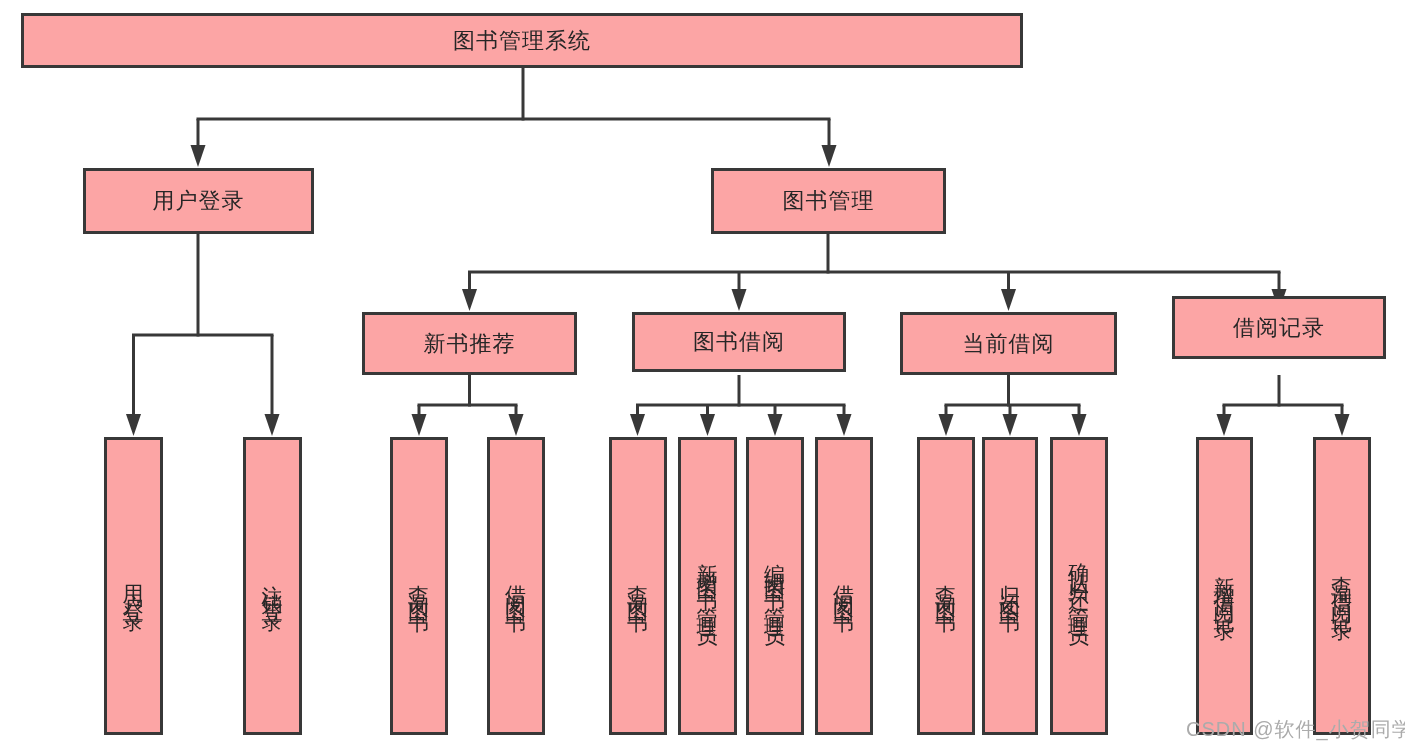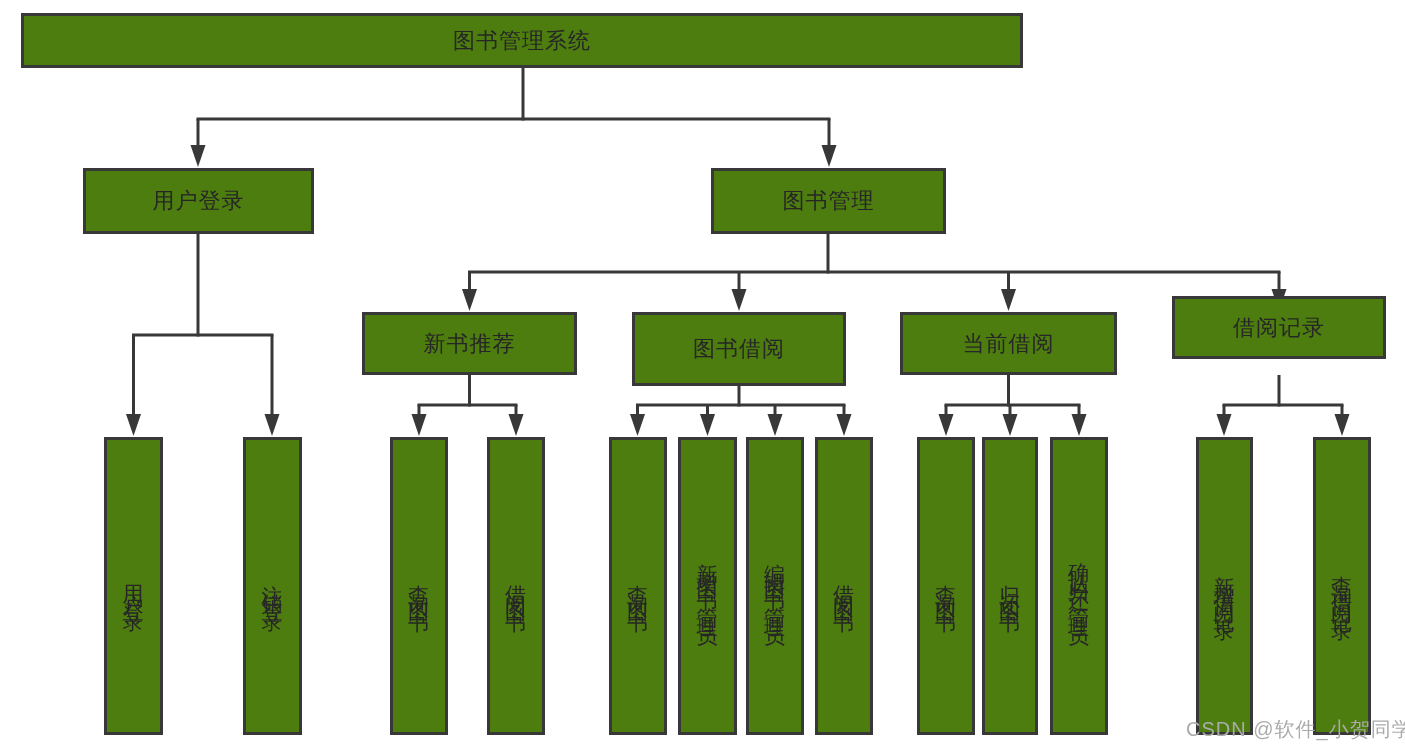--- a/index.html
+++ b/index.html
@@ -16,21 +16,21 @@
     left: 0; top: 0;
     width: 1405px; height: 747px;
     pointer-events: none;
   }
   .cline { stroke: #383838; stroke-width: 3; fill: none; }
   .arrow { fill: #383838; stroke: none; }
   .box {
     position: absolute;
     box-sizing: border-box;
     border: 3px solid #383838;
-    background: #4d7c0f;
+    background: #fca5a5;
     display: flex;
     align-items: center;
     justify-content: center;
     color: #262626;
   }
   .hlabel {
     font-size: 22px;
     letter-spacing: 1px;
     white-space: nowrap;
   }
@@ -133,21 +133,21 @@
   <div class="box" style="left:83px; top:168px; width:231px; height:66px;">
     <span class="hlabel">用户登录</span>
   </div>
   <div class="box" style="left:362px; top:312px; width:215px; height:63px;">
     <span class="hlabel">新书推荐</span>
   </div>
 
   <div class="box" style="left:711px; top:168px; width:235px; height:66px;">
     <span class="hlabel">图书管理</span>
   </div>
-  <div class="box" style="left:632px; top:312px; width:214px; height:74px;text-align:center;">
+  <div class="box" style="left:632px; top:312px; width:214px; height:60px;text-align:center;">
     <span class="hlabel">图书借阅</span>
   </div>
   <div class="box" style="left:900px; top:312px; width:217px; height:63px;">
     <span class="hlabel">当前借阅</span>
   </div>
   <div class="box" style="left:1172px; top:296px; width:214px; height:63px;">
     <span class="hlabel">借阅记录</span>
   </div>
 
   <div class="box leaf" style="left:104px; width:59px;">

